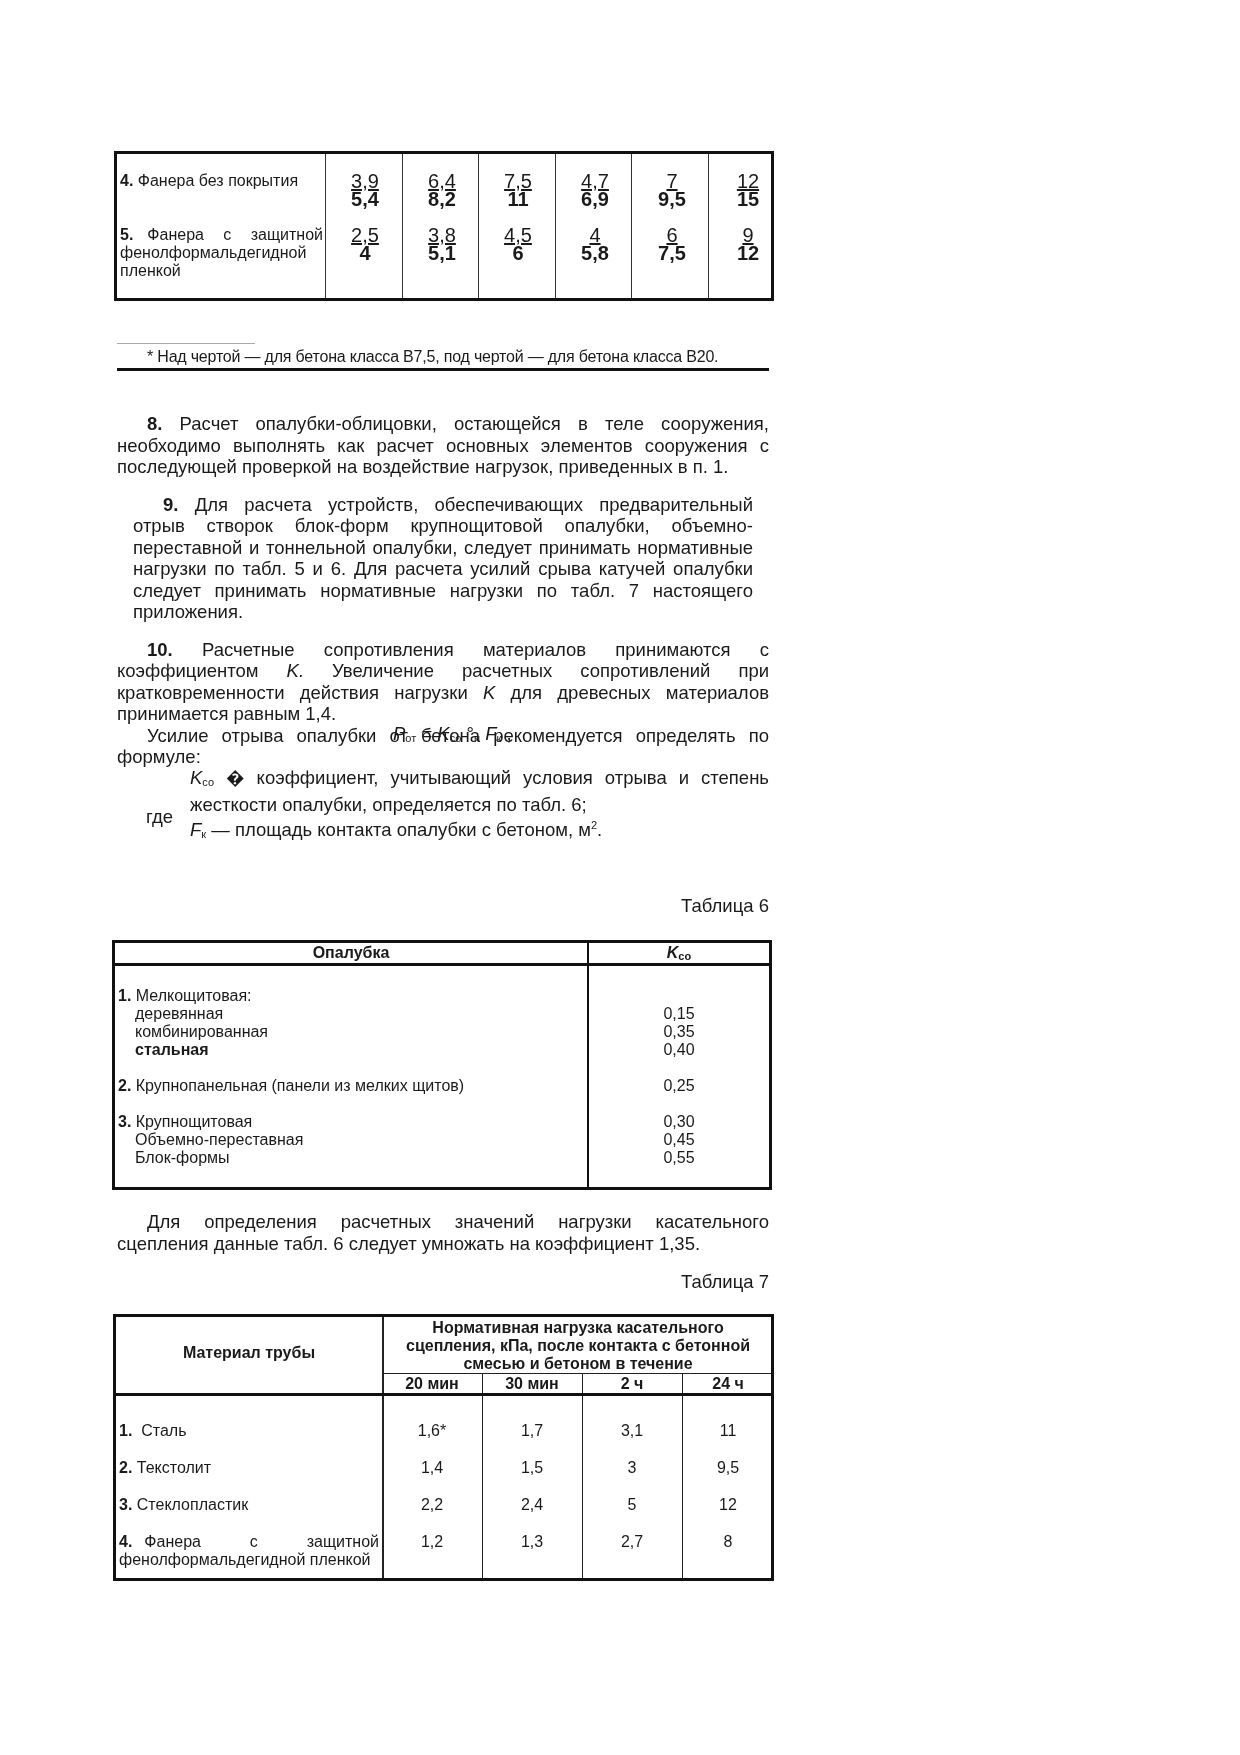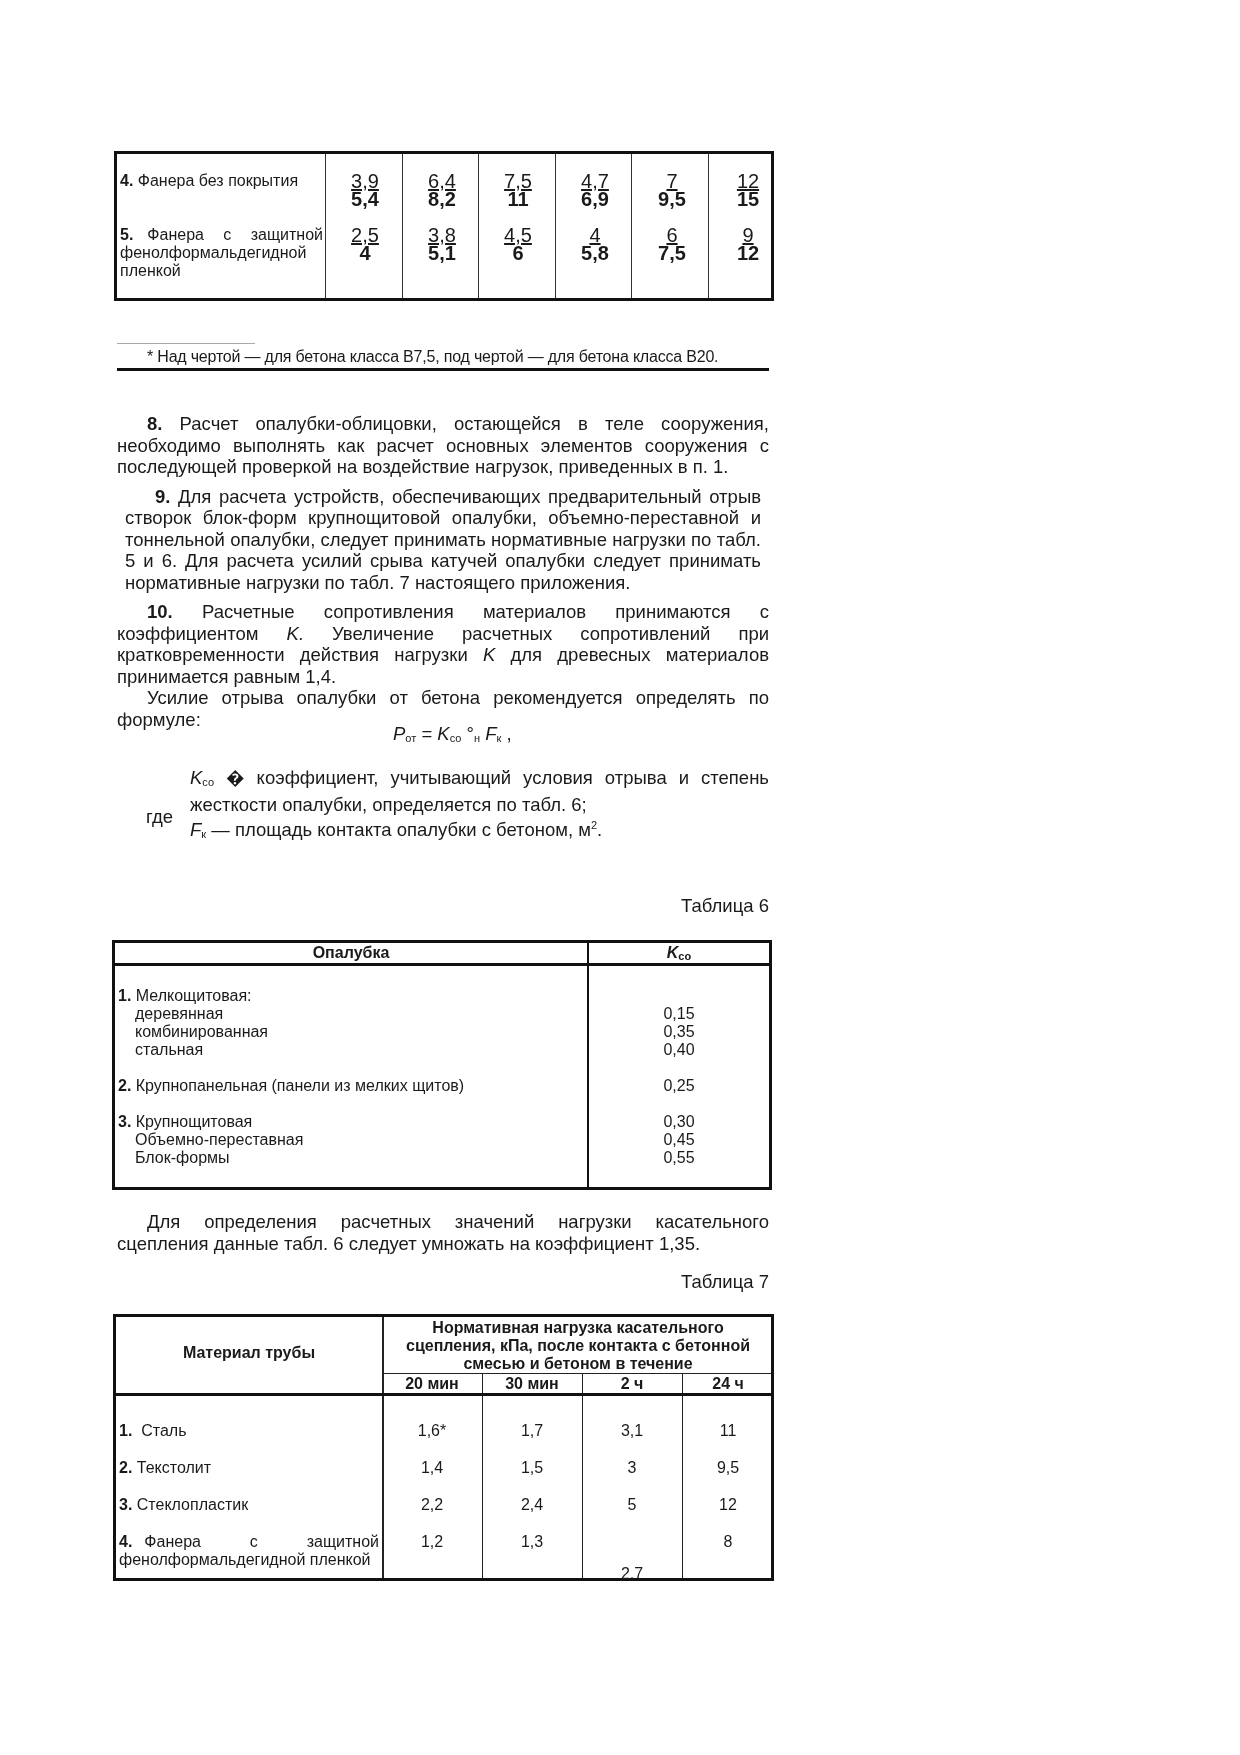--- a/index.html
+++ b/index.html
@@ -110,21 +110,21 @@
     <span class="den">12</span>
   </div>
 </div>
 
 <div class="abs" style="left:117px; top:343px; width:138px; border-top:1px solid #aaa;"></div>
 <div class="abs" style="left:147px; top:348px; font-size:16px; line-height:18px; letter-spacing:-0.2px;">* Над чертой — для бетона класса В7,5, под чертой — для бетона класса В20.</div>
 <div class="abs" style="left:117px; top:368px; width:652px; border-top:3px solid #111;"></div>
 
 <div class="abs" style="left:117px; top:413px; width:652px;">
   <p class="para ind" style="margin:0;"><b>8.</b> <span>Расчет опалубки-облицовки, остающейся в теле сооружения, необходимо выполнять как расчет основных элементов сооружения с последующей проверкой на воздействие нагрузок, приведенных в п. 1.</span></p>
-  <p class="para ind" style="margin:8px;"><b>9.</b> <span>Для расчета устройств, обеспечивающих предварительный отрыв створок блок-форм крупнощитовой опалубки, объемно-переставной и тоннельной опалубки, следует принимать нормативные нагрузки по табл. 5 и 6. Для расчета усилий срыва катучей опалубки следует принимать нормативные нагрузки по табл. 7 настоящего приложения.</span></p>
+  <p class="para ind" style="margin:16px;"><b>9.</b> <span>Для расчета устройств, обеспечивающих предварительный отрыв створок блок-форм крупнощитовой опалубки, объемно-переставной и тоннельной опалубки, следует принимать нормативные нагрузки по табл. 5 и 6. Для расчета усилий срыва катучей опалубки следует принимать нормативные нагрузки по табл. 7 настоящего приложения.</span></p>
   <p class="para ind" style="margin:0;"><b>10.</b> <span>Расчетные сопротивления материалов принимаются с коэффициентом</span> <i>K.</i> <span>Увеличение расчетных сопротивлений при кратковременности действия нагрузки</span> <i>K</i> <span>для древесных материалов принимается равным 1,4.</span></p>
   <p class="para ind" style="margin:0;"><span>Усилие отрыва опалубки от бетона рекомендуется определять по формуле:</span></p>
 </div>
 
 <div class="abs" style="left:393px; top:723px; font-size:18.5px; line-height:22px; white-space:pre;"><i>P</i><sub class="s">от</sub><span> = </span><i>K</i><sub class="s">со</sub> <span>°</span><sub class="s">н</sub> <i>F</i><sub class="s">к</sub><span> ,</span></div>
 
 <div class="abs para" style="left:146px; top:806px;">где</div>
 <div class="abs" style="left:190px; top:767px; width:579px;">
   <p class="para" style="margin:0;"><i>K</i><sub class="s">со</sub> <span>� коэффициент, учитывающий условия отрыва и степень жесткости опалубки, определяется по табл. 6;</span></p>
   <p class="para" style="margin:0;"><i>F</i><sub class="s">к</sub> <span>— площадь контакта опалубки с бетоном, м</span><sup class="s">2</sup><span>.</span></p>
@@ -134,21 +134,21 @@
 <div class="t6">
   <div class="hdr-line"></div>
   <div class="vdiv"></div>
   <div class="abs bold-h" style="left:0; width:472px; top:1px;">Опалубка</div>
   <div class="abs bold-h" style="left:474px; width:180px; top:1px;"><i>K</i><sub class="s">со</sub></div>
 
   <div class="abs cell-text" style="left:3px; top:44px; width:460px;">
     <div><b>1.</b> <span>Мелкощитовая:</span></div>
     <div style="padding-left:17px;"><span>деревянная</span></div>
     <div style="padding-left:17px;"><span>комбинированная</span></div>
-    <div style="padding-left:17px;"><span>стальная</span></div>
+    <div style="padding-left:17px;font-weight:bold;"><span>стальная</span></div>
     <div style="height:18px;"></div>
     <div><b>2.</b> <span>Крупнопанельная (панели из мелких щитов)</span></div>
     <div style="height:18px;"></div>
     <div><b>3.</b> <span>Крупнощитовая</span></div>
     <div style="padding-left:17px;"><span>Объемно-переставная</span></div>
     <div style="padding-left:17px;"><span>Блок-формы</span></div>
   </div>
   <div class="abs cell-text c" style="left:474px; width:180px; top:44px;">
     <div style="height:18px;"></div>
     <div>0,15</div>
@@ -206,15 +206,15 @@
 
   <div class="abs cell-text" style="left:3px; top:216px; width:260px;">
     <div style="display:flex;">
         <b>4.</b>
         <span style="flex:1; margin-left:12px; text-align:justify; text-align-last:justify;">Фанера с защитной</span>
       </div>
     <div>фенолформальдегидной пленкой</div>
   </div>
   <div class="abs cell-text c" style="left:266px; width:100px; top:216px;">1,2</div>
   <div class="abs cell-text c" style="left:366px; width:100px; top:216px;">1,3</div>
-  <div class="abs cell-text c" style="left:466px; width:100px; top:216px;margin-top:32px;">2,7</div>
+  <div class="abs cell-text c" style="left:466px; width:100px; top:216px;">2,7</div>
   <div class="abs cell-text c" style="left:566px; width:92px; top:216px;">8</div>
 </div>
 
 </body></html>

